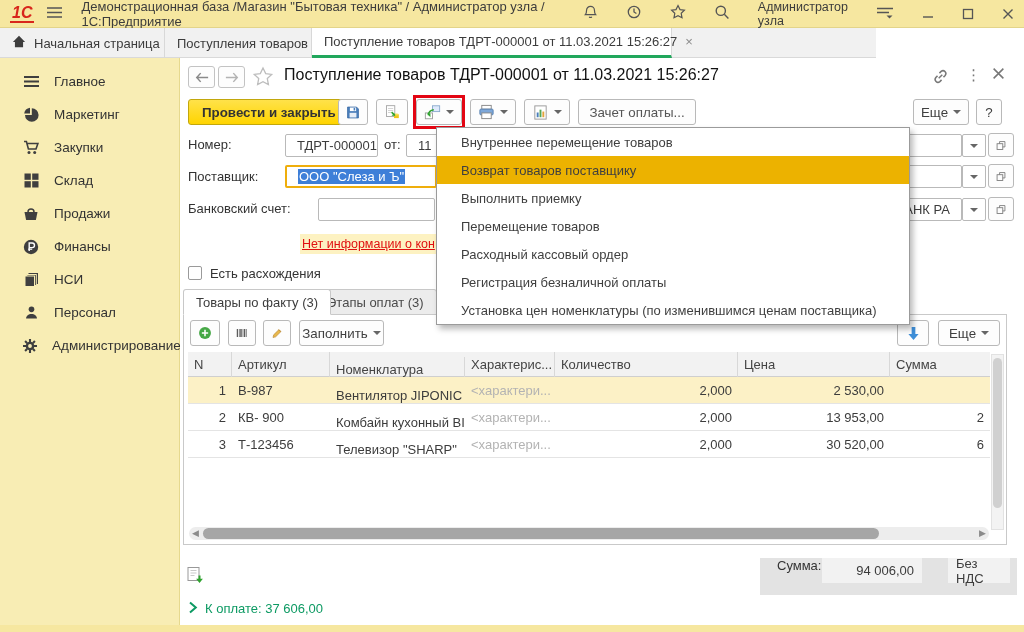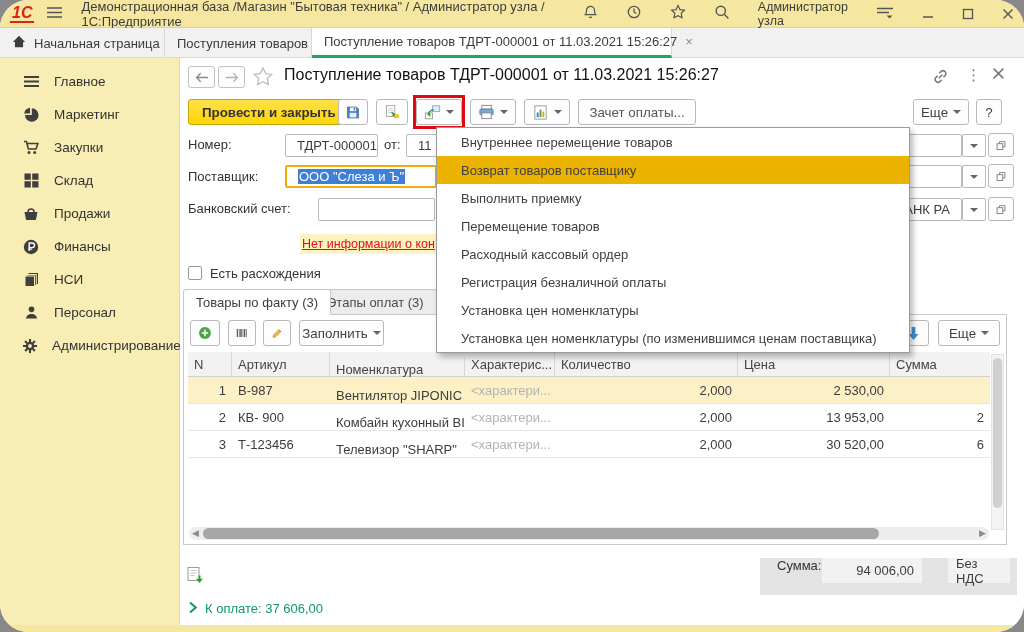--- a/index.html
+++ b/index.html
@@ -1,37 +1,36 @@
 <!DOCTYPE html>
 <html><head>
 <meta charset="utf-8">
 <style>
   * { margin:0; padding:0; box-sizing:border-box; }
   html,body { background:#888; }
   #app {
     position:relative; width:1024px; height:632px; overflow:hidden;
     font-family:"Liberation Sans", sans-serif; font-size:13px; color:#3c3c3c;
     background:#fff;
-    border-radius:28px;
   }
   
   .titlebar {
     position:absolute; left:0; top:0; width:1024px; height:28px;
     background:#f6e7a0; display:flex; align-items:center; padding:0 10px; gap:12px;
     border-bottom:1px solid #e3d48a;
   }
   .logo1c { font-weight:bold; font-style:italic; color:#d8261c; font-size:16px;
     border-bottom:2px solid #d8261c; line-height:15px; padding:0 2px 1px 2px; }
   .tb-title { font-size:13px; color:#3c3c3c; margin-left:6px; }
   .tb-right { margin-left:auto; display:flex; align-items:center; gap:28px; }
   .tb-user { font-size:12.5px; }
   .winbtn { display:inline-flex; align-items:center; }
   
   .tabbar {
-    position:absolute; left:0; top:28px; width:1024px; height:30px;
+    position:absolute; left:0; top:28px; width:876px; height:30px;
     background:#f1f1f1; display:flex; border-bottom:1px solid #d9d9d9;
   }
   .tab { display:flex; align-items:center; gap:8px; padding:0 12px; height:30px;
     border-right:1px solid #d8d8d8; color:#3c3c3c; white-space:nowrap; }
   .tab .x { color:#8a8a8a; font-size:13px; }
   .tab.active { background:#fff; border-bottom:3px solid #21a75c; }
   
   .sidebar {
     position:absolute; left:0; top:58px; width:180px; height:574px;
     background:#f8edb4; padding-top:7px; border-right:1px solid #e6d98e;
@@ -528,18 +527,17 @@
 
   <div class="red-annotation"></div>
 
   <div class="ctxmenu">
     <div class="mi">Внутреннее перемещение товаров</div>
     <div class="mi hl">Возврат товаров поставщику</div>
     <div class="mi">Выполнить приемку</div>
     <div class="mi">Перемещение товаров</div>
     <div class="mi">Расходный кассовый ордер</div>
     <div class="mi">Регистрация безналичной оплаты</div>
-    <div class="mi">Установка цен номенклатуры</div>
     <div class="mi">Установка цен номенклатуры (по изменившимся ценам поставщика)</div>
   </div>
 
   <div class="bottomstrip"></div>
 </div>
 
 </body></html>

